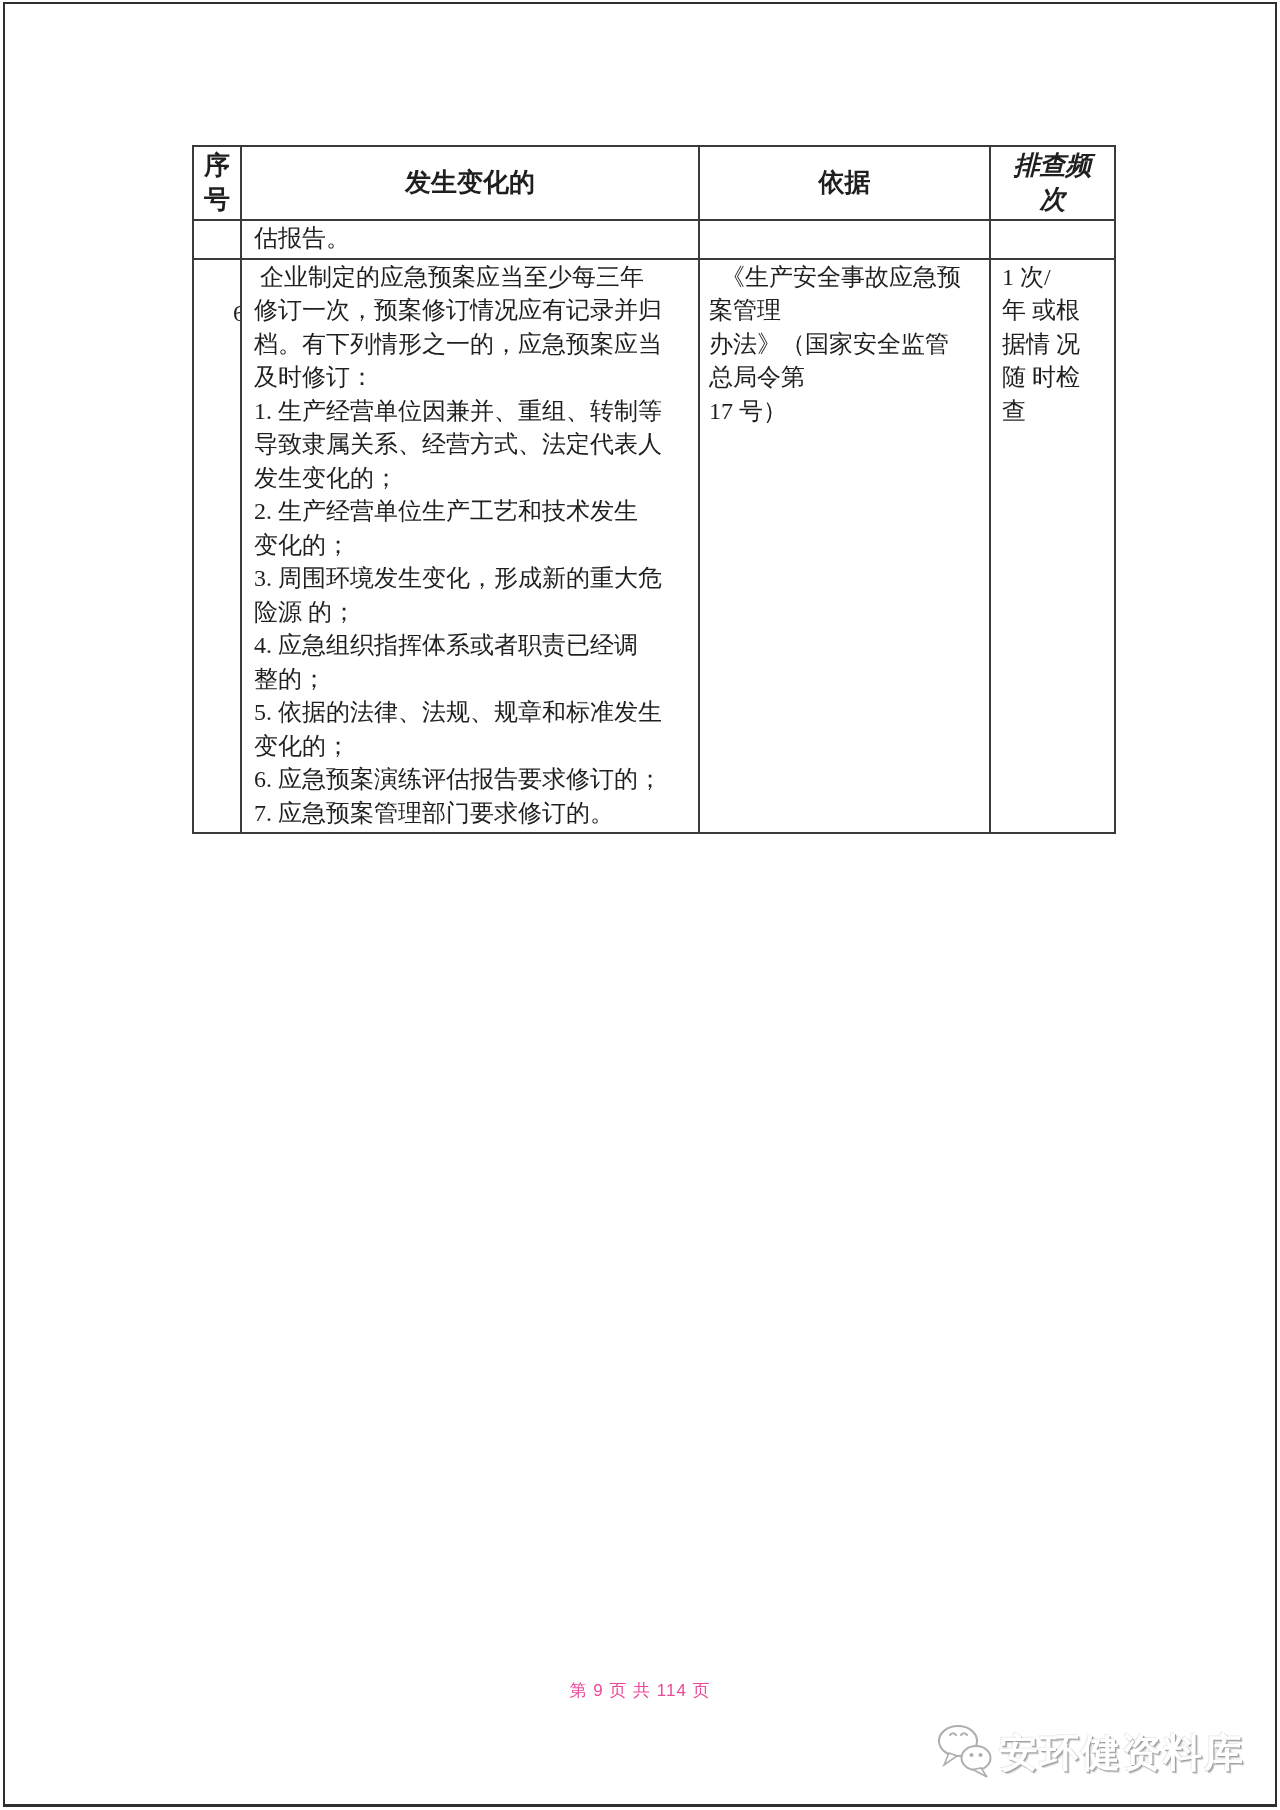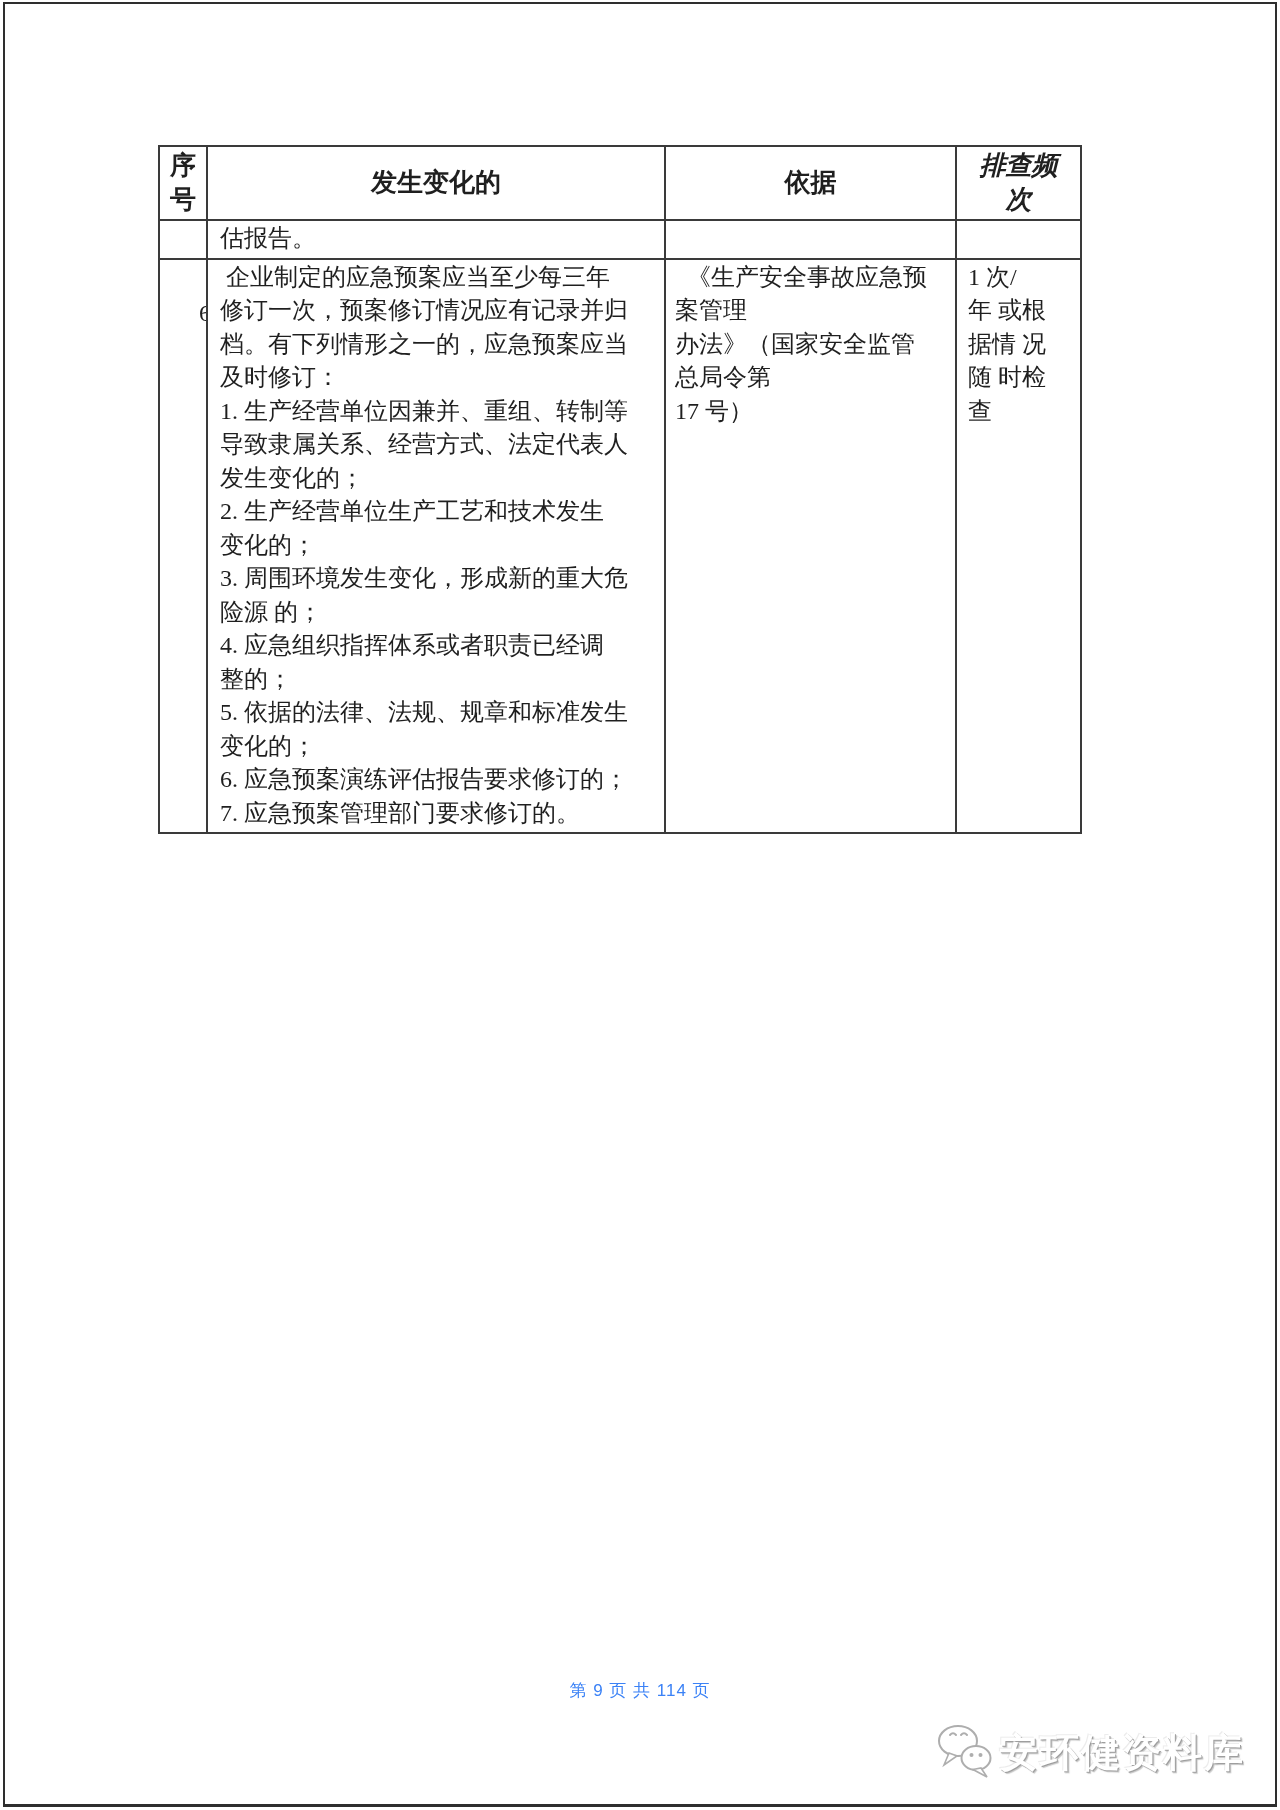--- a/index.html
+++ b/index.html
@@ -13,21 +13,21 @@
   }
   .page-frame{
     position:absolute;
     left:3px;top:2px;right:3px;bottom:3px;
     border:2px solid #2e2e2e;
     border-bottom-width:3px;
     pointer-events:none;
   }
   table.doc-table{
     position:absolute;
-    left:158px;top:145px;
+    left:192px;top:145px;
     width:922px;
     border-collapse:collapse;
     table-layout:fixed;
   }
   table.doc-table th, table.doc-table td{
     border:2px solid #3a3a3a;
     font-weight:normal;
     vertical-align:top;
     overflow:hidden;
   }
@@ -61,21 +61,21 @@
     font-size:24px;
     line-height:33px;
   }
   .page-footer{
     position:absolute;
     left:0;right:0;top:1680px;
     text-align:center;
     font-size:17px;
     line-height:22px;
     letter-spacing:1px;
-    color:#3b82f6;
+    color:#ec4899;
     font-family:"Liberation Sans","DejaVu Sans",sans-serif;
   }
   .brand{
     position:absolute;
     right:35px;top:1722px;
     display:flex;
     align-items:center;
     gap:6px;
   }
   .brand-text{

